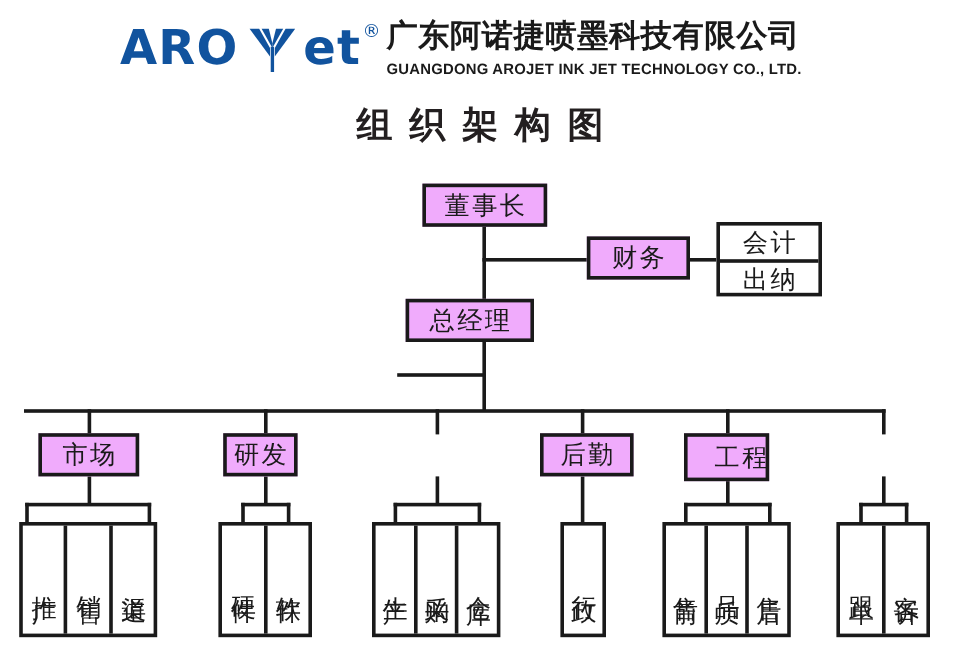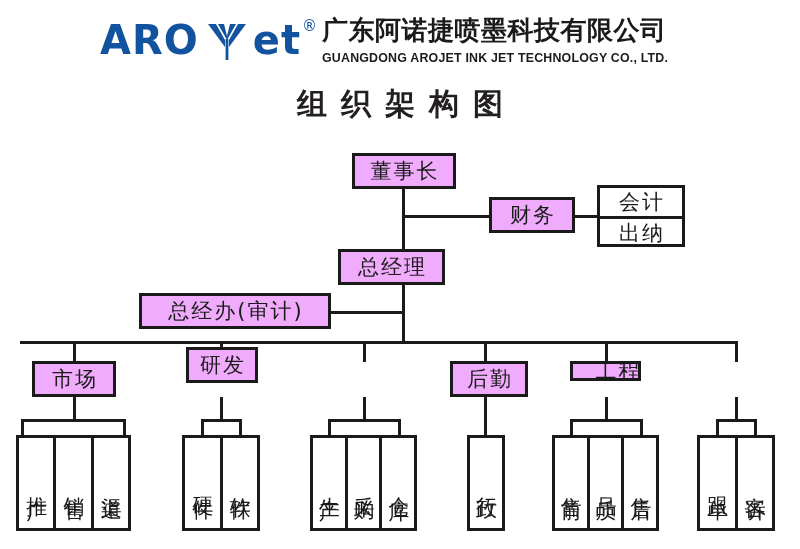--- a/index.html
+++ b/index.html
@@ -231,39 +231,38 @@
 
     <div class="stack" style="left:597px; top:185px; width:88px; height:62px;">
       <div>会计</div>
       <div>出纳</div>
     </div>
 
     <div class="node" style="left:338px; top:249px; width:107px; height:36px;">总经理</div>
 
     <div class="ln lnv" style="left:402px; top:285px; height:58px;"></div>
 
-    <div class="node" style="left:139px; top:293px; width:192px; height:36px;">总经办(审计)</div>
     <div class="ln lnh" style="left:331px; top:311px; width:73px;"></div>
 
     <div class="ln lnh" style="left:20px; top:341px; width:718px;"></div>
 
     <div class="ln lnv" style="left:73px; top:341px; height:21px;"></div>
     <div class="node" style="left:32px; top:361px; width:84px; height:36px;">市场</div>
     <div class="ln lnv" style="left:73px; top:397px; height:24px;"></div>
     <div class="ln lnh" style="left:21px; top:419px; width:105px;"></div>
     <div class="ln lnv" style="left:21px; top:419px; height:18px;"></div>
     <div class="ln lnv" style="left:123px; top:419px; height:18px;"></div>
     <div class="leafgroup" style="left:16px; top:435px; width:115px; height:96px;">
       <div class="leaf">推广</div>
       <div class="leaf">销售</div>
       <div class="leaf">渠道</div>
     </div>
 
     <div class="ln lnv" style="left:220px; top:341px; height:21px;"></div>
-    <div class="node" style="left:186px; top:347px; width:72px; height:36px;">研发</div>
+    <div class="node" style="left:186px; top:361px; width:62px; height:36px;">研发</div>
     <div class="ln lnv" style="left:220px; top:397px; height:24px;"></div>
     <div class="ln lnh" style="left:201px; top:419px; width:41px;"></div>
     <div class="ln lnv" style="left:201px; top:419px; height:18px;"></div>
     <div class="ln lnv" style="left:239px; top:419px; height:18px;"></div>
     <div class="leafgroup" style="left:182px; top:435px; width:78px; height:96px;">
       <div class="leaf">硬件</div>
       <div class="leaf">软件</div>
     </div>
 
     <div class="ln lnv" style="left:363px; top:341px; height:21px;"></div>
@@ -278,21 +277,21 @@
     </div>
 
     <div class="ln lnv" style="left:484px; top:341px; height:21px;"></div>
     <div class="node" style="left:450px; top:361px; width:78px; height:36px;">后勤</div>
     <div class="ln lnv" style="left:484px; top:397px; height:40px;"></div>
     <div class="leafgroup" style="left:467px; top:435px; width:38px; height:96px;">
       <div class="leaf">行政</div>
     </div>
 
     <div class="ln lnv" style="left:605px; top:341px; height:21px;"></div>
-    <div class="node" style="left:570px; top:361px; width:71px; height:20px;padding-left:24px;">工程</div>
+    <div class="node" style="left:570px; top:361px; width:71px; height:40px;padding-left:24px;">工程</div>
     <div class="ln lnv" style="left:605px; top:397px; height:24px;"></div>
     <div class="ln lnh" style="left:570px; top:419px; width:73px;"></div>
     <div class="ln lnv" style="left:570px; top:419px; height:18px;"></div>
     <div class="ln lnv" style="left:640px; top:419px; height:18px;"></div>
     <div class="leafgroup" style="left:552px; top:435px; width:107px; height:96px;">
       <div class="leaf">售前</div>
       <div class="leaf">品质</div>
       <div class="leaf">售后</div>
     </div>
 

